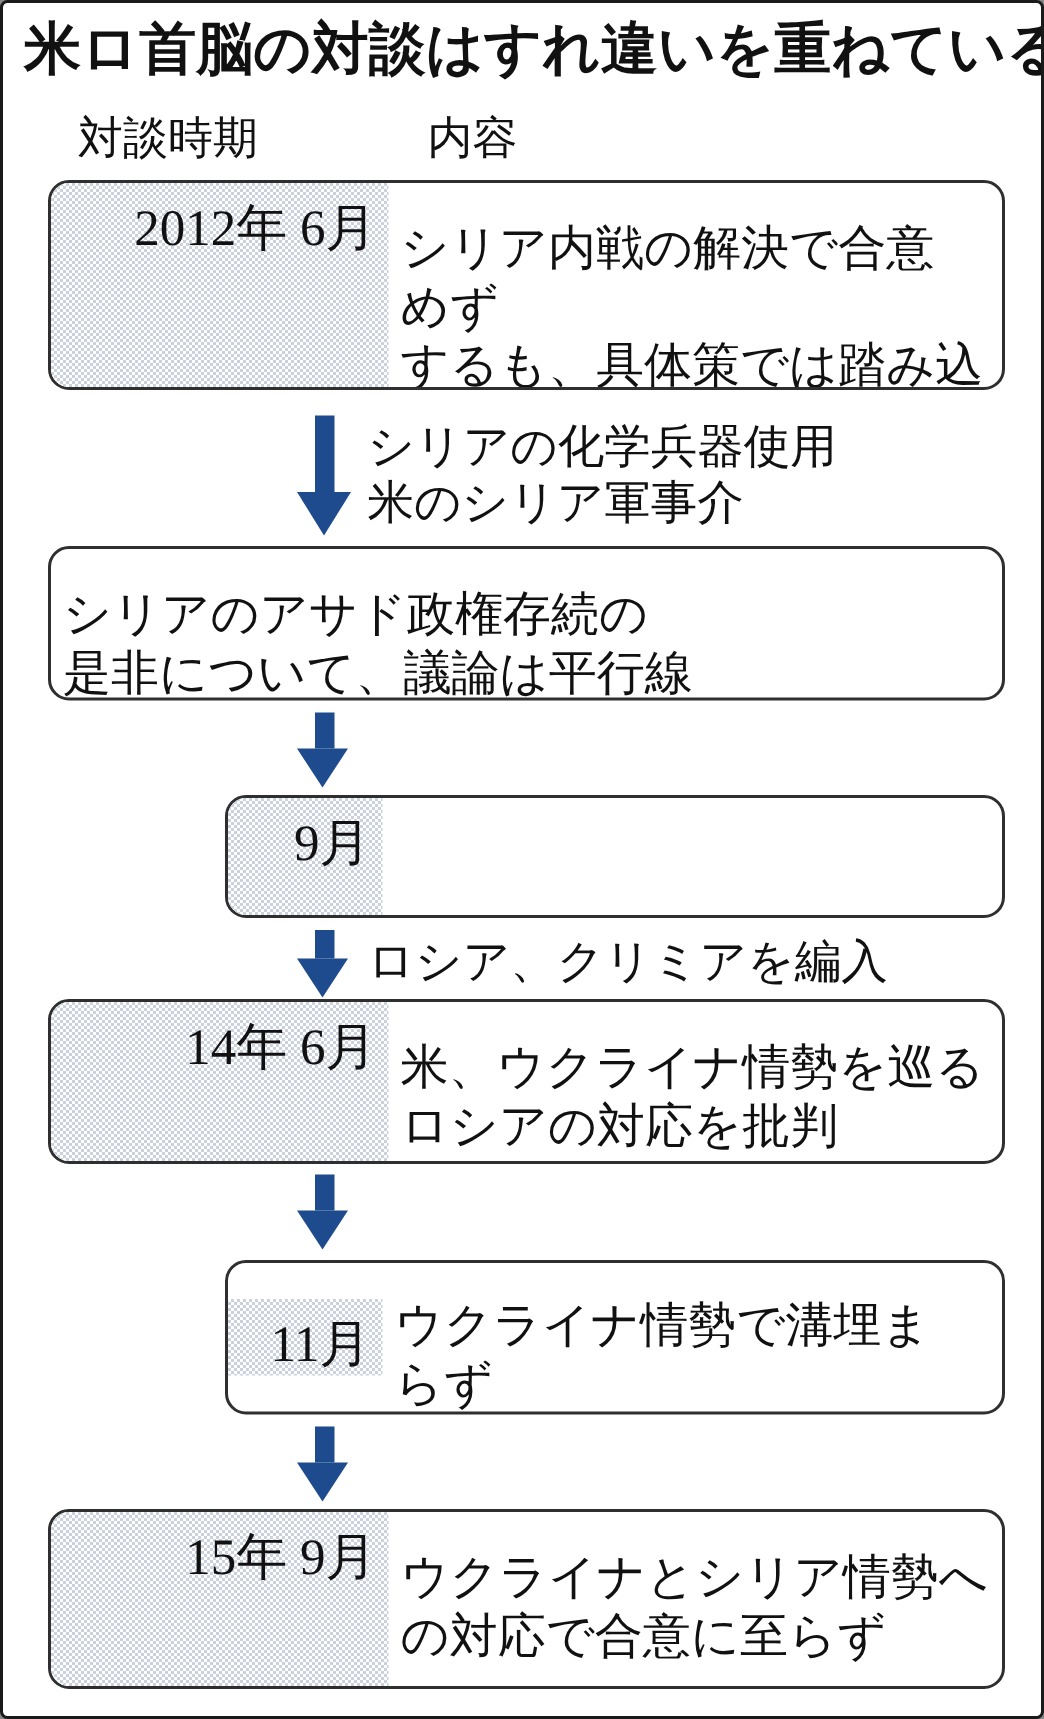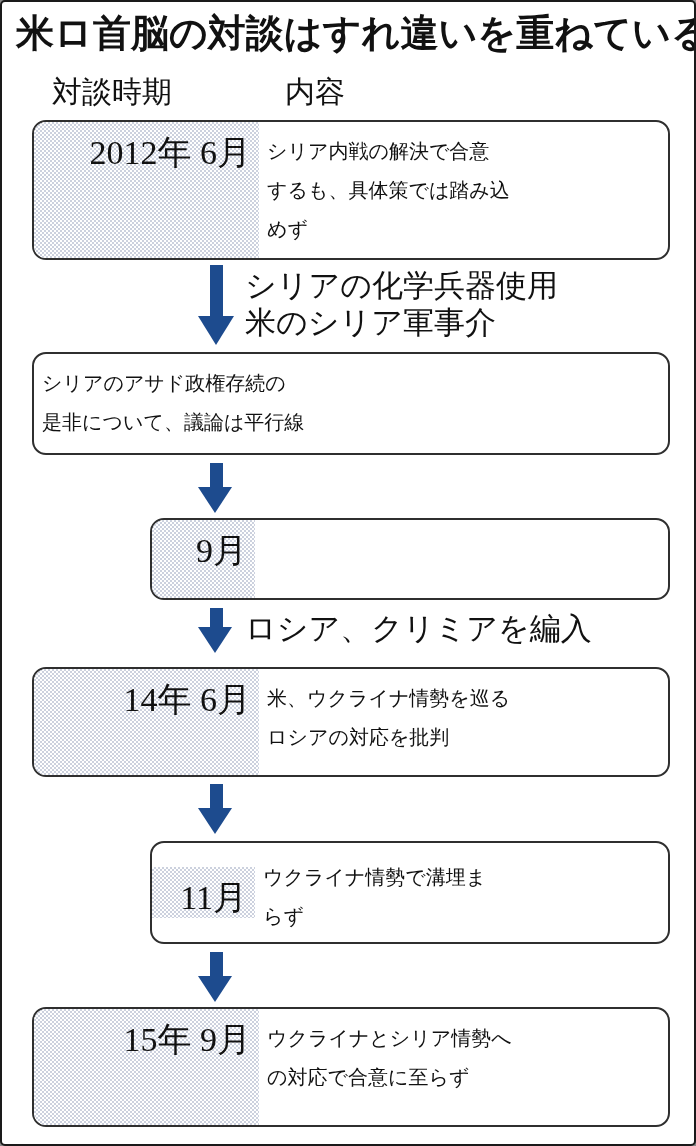--- a/index.html
+++ b/index.html
@@ -47,22 +47,22 @@
     background:repeating-conic-gradient(#ccd1de 0% 25%, #ffffff 0% 50%) 0 0 / 4px 4px;
     text-align:right;
     padding:11px 8px 0 0;
     font-size:34px;
     line-height:40px;
     white-space:nowrap;
   }
   .tbox.narrow .datecell { flex:0 0 103px; }
   .contentcell {
     flex:1 1 auto;
-    padding:10px 4px 0 8px;
-    font-size:20px;
+    padding:24px 4px 0 8px;
+    font-size:32px;
     line-height:39px;
   }
   .contentcell div { white-space:nowrap; }
 
   
   .arrow-row { position:relative; margin-left:196px; }
   .arrow { width:36px; }
   .arrow .stem { width:13px; margin:0 auto; background:#1d4b8e; }
   .arrow .head {
     width:0; height:0;
@@ -79,29 +79,29 @@
     position:absolute;
     left:47px; top:2px;
     font-size:31px;
     line-height:37px;
     white-space:nowrap;
   }
   .arrow-caption.single { top:2px; }
 
   
   .box1 { margin-top:12px; height:140px; }
-  .arrowrow1 { margin-top:5px; height:80px; }
+  .arrowrow1 { margin-top:17px; height:80px; }
   .arrowrow1 .stem { height:51px; }
   .box2 { margin-top:7px; height:103px; }
   .arrowrow2 { margin-top:8px; height:50px; }
   .arrowrow2 .stem { height:24px; }
   .box3 { margin-top:5px; height:82px; }
   .arrowrow3 { margin-top:8px; height:45px; }
   .arrowrow3 .stem { height:19px; }
-  .box4 { margin-top:14px; height:110px; }
+  .box4 { margin-top:1px; height:110px; }
   .arrowrow4 { margin-top:7px; height:50px; }
   .arrowrow4 .stem { height:24px; }
   .box5 { margin-top:7px; height:103px;align-items:center; }
   .arrowrow5 { margin-top:8px; height:50px; }
   .arrowrow5 .stem { height:24px; }
   .box6 { margin-top:5px; height:120px; }
 </style>
 </head>
 <body>
 
@@ -111,22 +111,22 @@
 
   <div class="col-headers">
     <span class="period">対談時期</span>
     <span class="content">内容</span>
   </div>
 
   <div class="tbox box1">
     <div class="datecell">2012年 6月</div>
     <div class="contentcell">
       <div>シリア内戦の解決で合意</div>
+      <div>めず</div>
       <div>するも、具体策では踏み込</div>
-      <div>めず</div>
     </div>
   </div>
 
   <div class="arrow-row arrowrow1">
     <div class="arrow">
       <div class="stem"></div>
       <div class="head"></div>
     </div>
     <div class="arrow-caption">
       <div>シリアの化学兵器使用</div>

